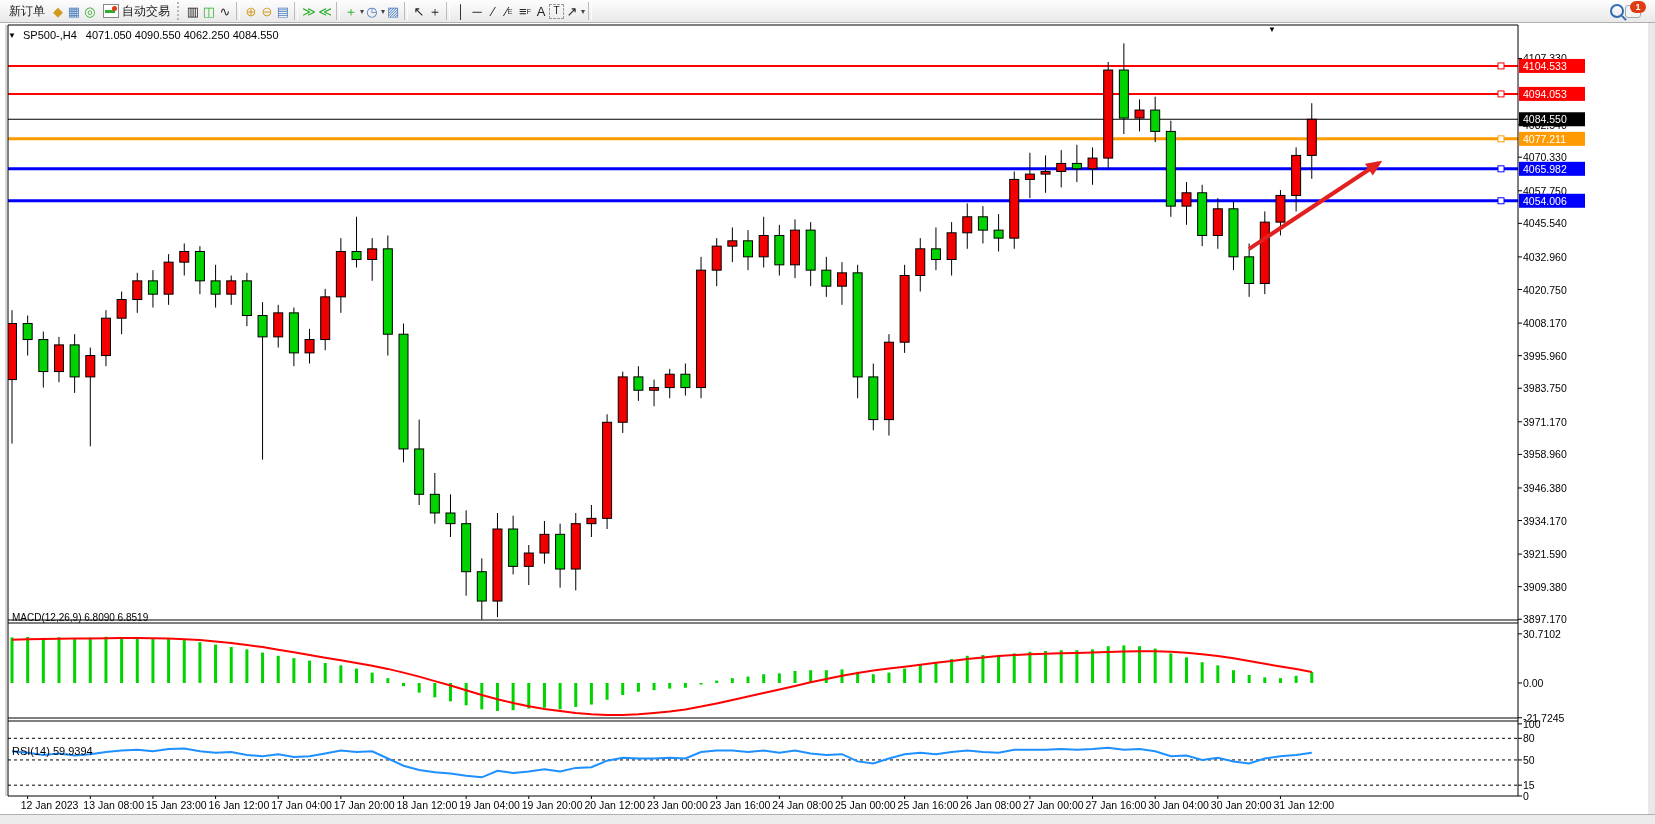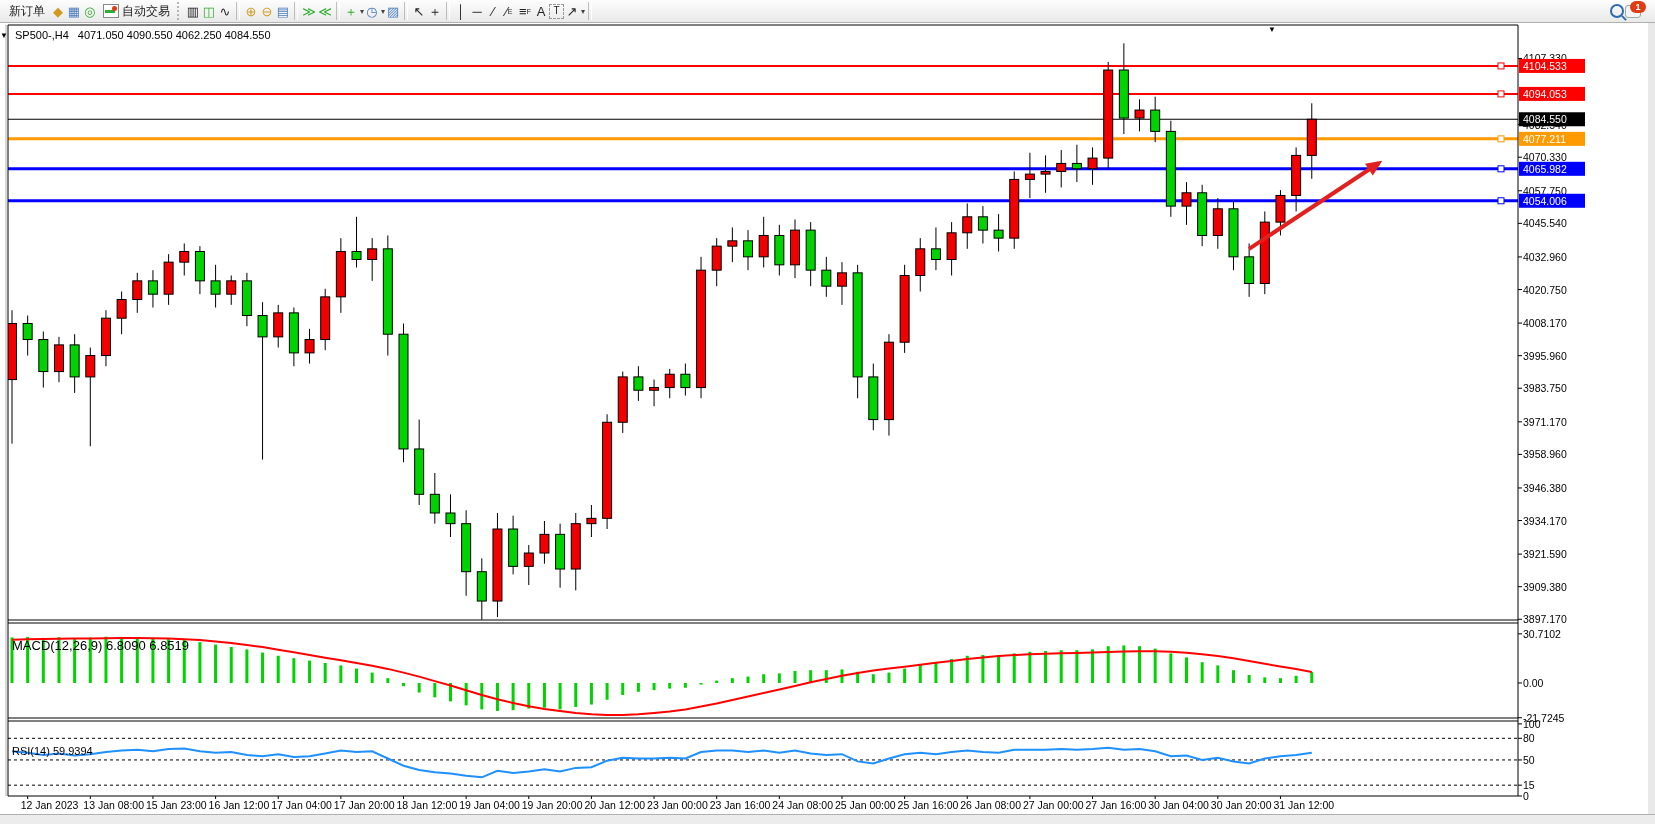--- a/index.html
+++ b/index.html
@@ -21,23 +21,23 @@
   .mag::after{content:"";position:absolute;width:6px;height:2px;background:#2f6bb3;right:-5px;bottom:-3px;transform:rotate(45deg);}
   .chat{position:relative;width:14px;height:11px;background:#f4f4f4;border:1px solid #9aa;border-radius:3px;}
   .badge{position:absolute;top:-5px;right:-6px;min-width:12px;height:12px;border-radius:7px;background:#e03c14;
     color:#fff;font-size:9px;line-height:12px;text-align:center;padding:0 2px;font-weight:bold;}
   .at-ic{width:14px;height:12px;position:relative;background:#fff;border:1px solid #888;}
   .at-ic::before{content:"";position:absolute;left:1px;top:5px;width:10px;height:3px;background:#2fae2f;}
   .at-ic::after{content:"";position:absolute;right:1px;top:1px;width:5px;height:5px;border-radius:50%;background:#e03c14;}
   .gold{color:#d29a1f;} .blue{color:#4a7dbf;} .green{color:#2fae2f;}
   
   .overlay{position:absolute;z-index:5;white-space:nowrap;}
-  #chart-title{left:0;top:29px;font-size:11px;color:#000;text-align:right;}
+  #chart-title{left:8px;top:29px;font-size:11px;color:#000;text-align:right;}
   #chart-title .tri{font-size:8px;margin-right:4px;vertical-align:1px;}
-  #macd-label{left:12px;top:638px;font-size:13px;color:#000;}
+  #macd-label{left:12px;top:612px;font-size:10px;color:#000;}
   #rsi-label{left:12px;top:745px;font-size:11px;color:#000;}
   #win-menu{left:1268px;top:25px;font-size:8px;color:#000;}
   #status-bar{position:absolute;left:0;top:814px;width:1655px;height:10px;background:#ececec;border-top:1px solid #b0b0b0;z-index:4;}
   svg{position:absolute;left:0;top:0;z-index:1;}
   svg text{font-family:"Liberation Sans",sans-serif;}
 </style>
 </head>
 <body>
 
 <div class="toolbar">

